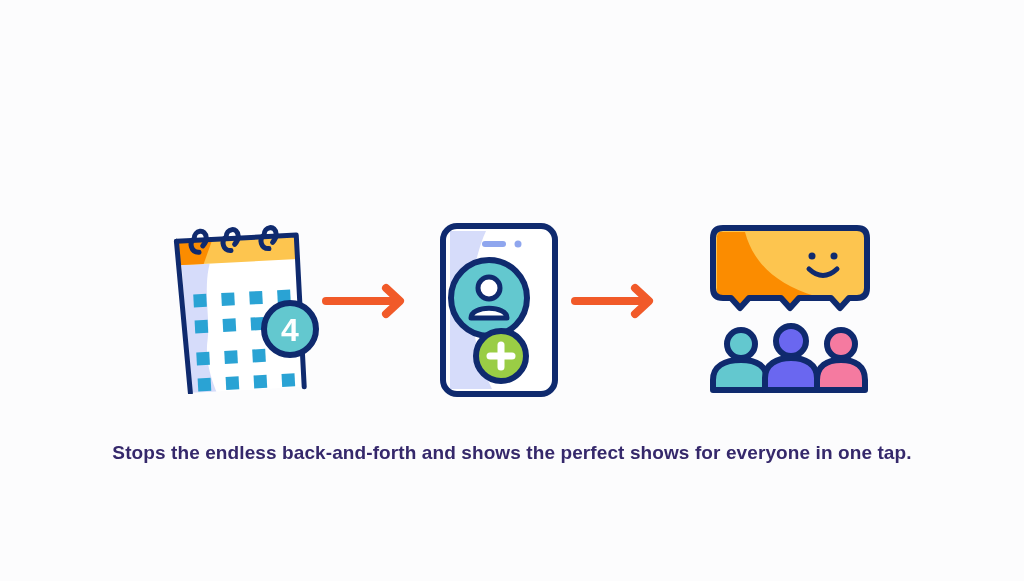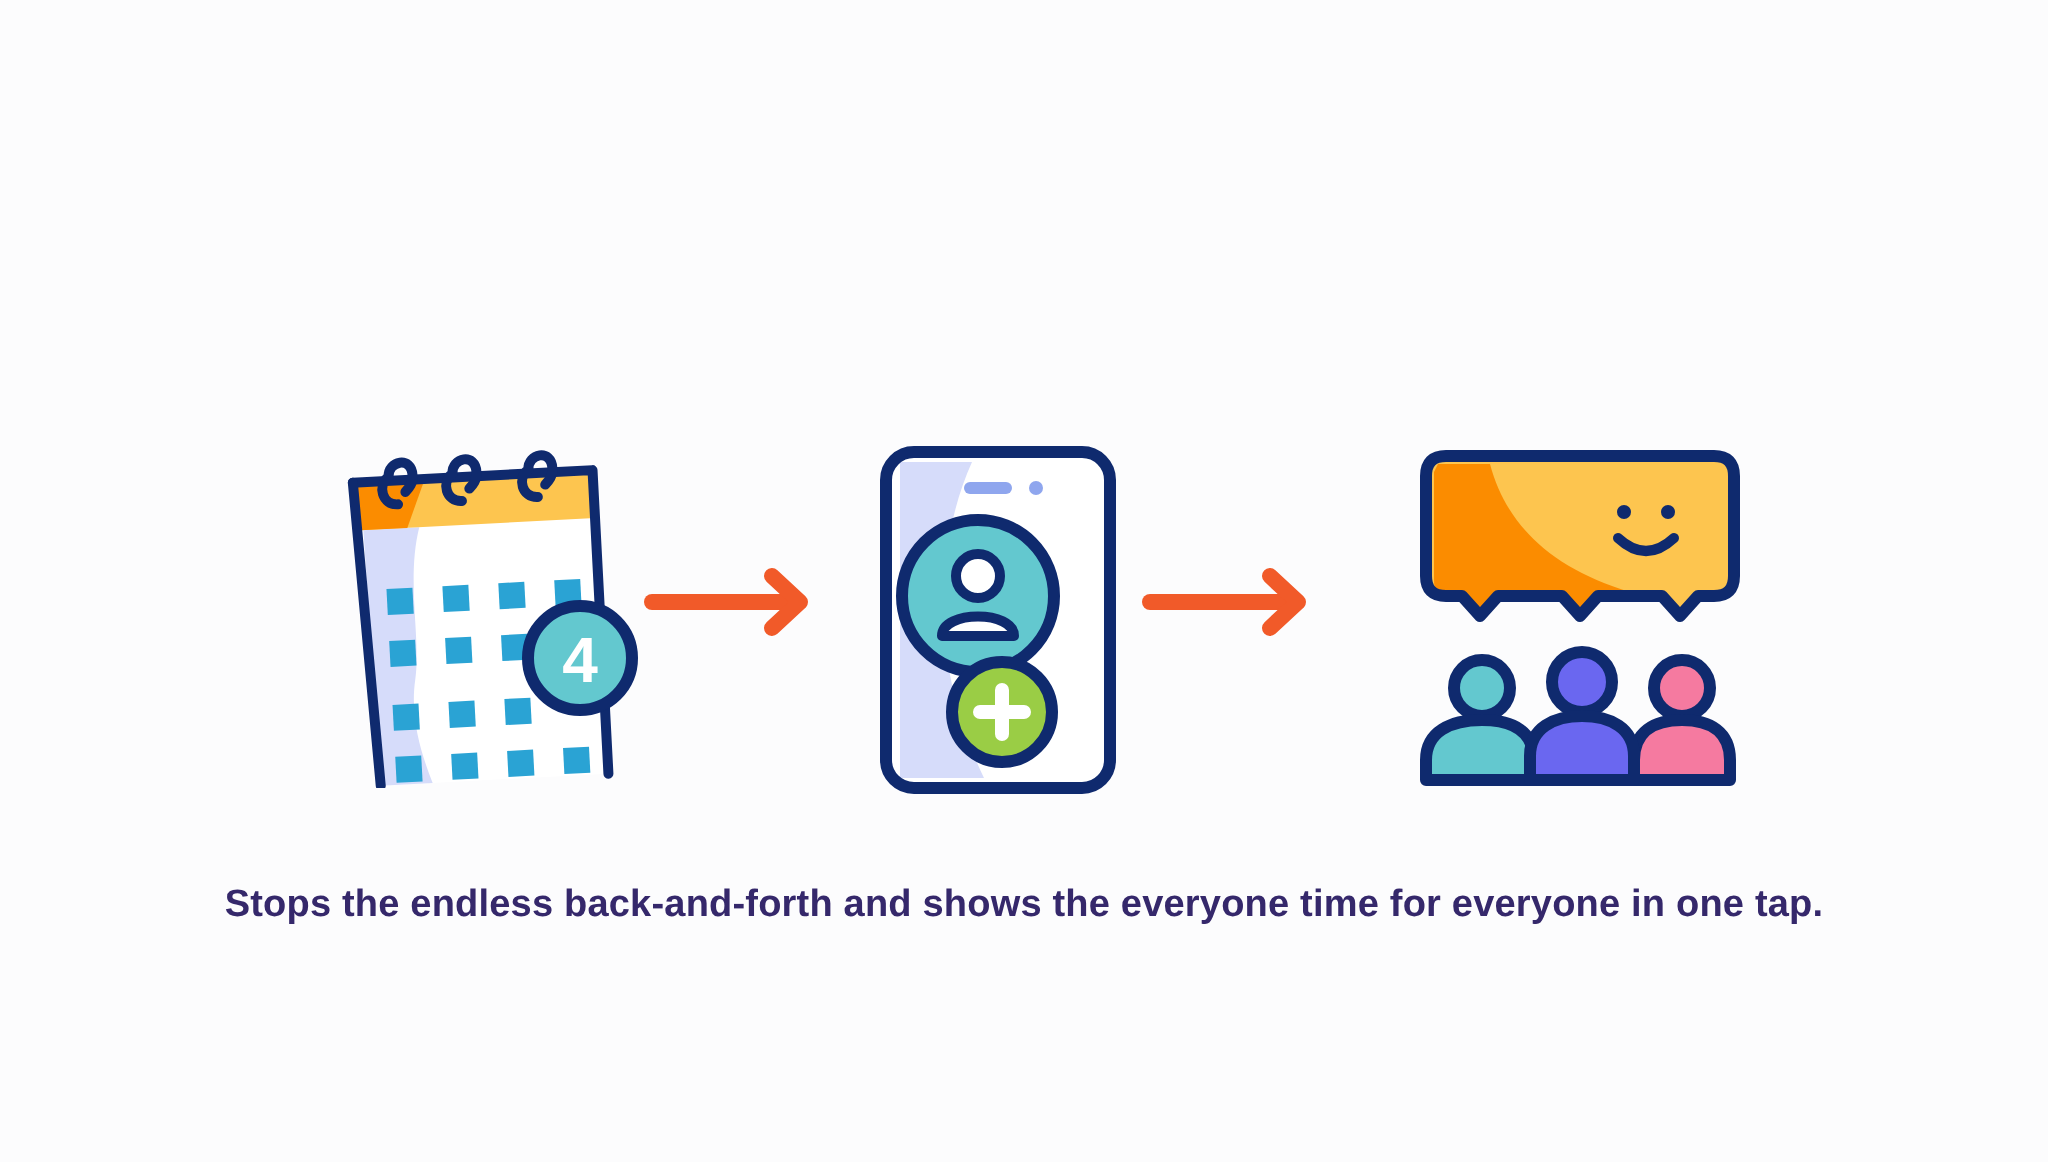--- a/index.html
+++ b/index.html
@@ -122,14 +122,14 @@
       <circle cx="36" cy="122" r="14" fill="#63c8cf" stroke="#0f2a6e" stroke-width="6"></circle>
       <path d="M8 168 V158 C8 144 20 138 36 138 C52 138 62 144 62 158 V168 Z" fill="#63c8cf" stroke="#0f2a6e" stroke-width="6" stroke-linejoin="round"></path>
     </g>
 
     <g>
       <circle cx="86" cy="119" r="15" fill="#6a67f0" stroke="#0f2a6e" stroke-width="6"></circle>
       <path d="M60 168 V156 C60 142 72 136 86 136 C100 136 112 142 112 156 V168 Z" fill="#6a67f0" stroke="#0f2a6e" stroke-width="6" stroke-linejoin="round"></path>
     </g>
   </svg>
 
-  <div class="caption">Stops the endless back-and-forth and shows the everyone time for everyone in one tap.</div>
+  <div class="caption">Stops the endless back-and-forth and shows the perfect shows for everyone in one tap.</div>
 </div>
 
 </body></html>

